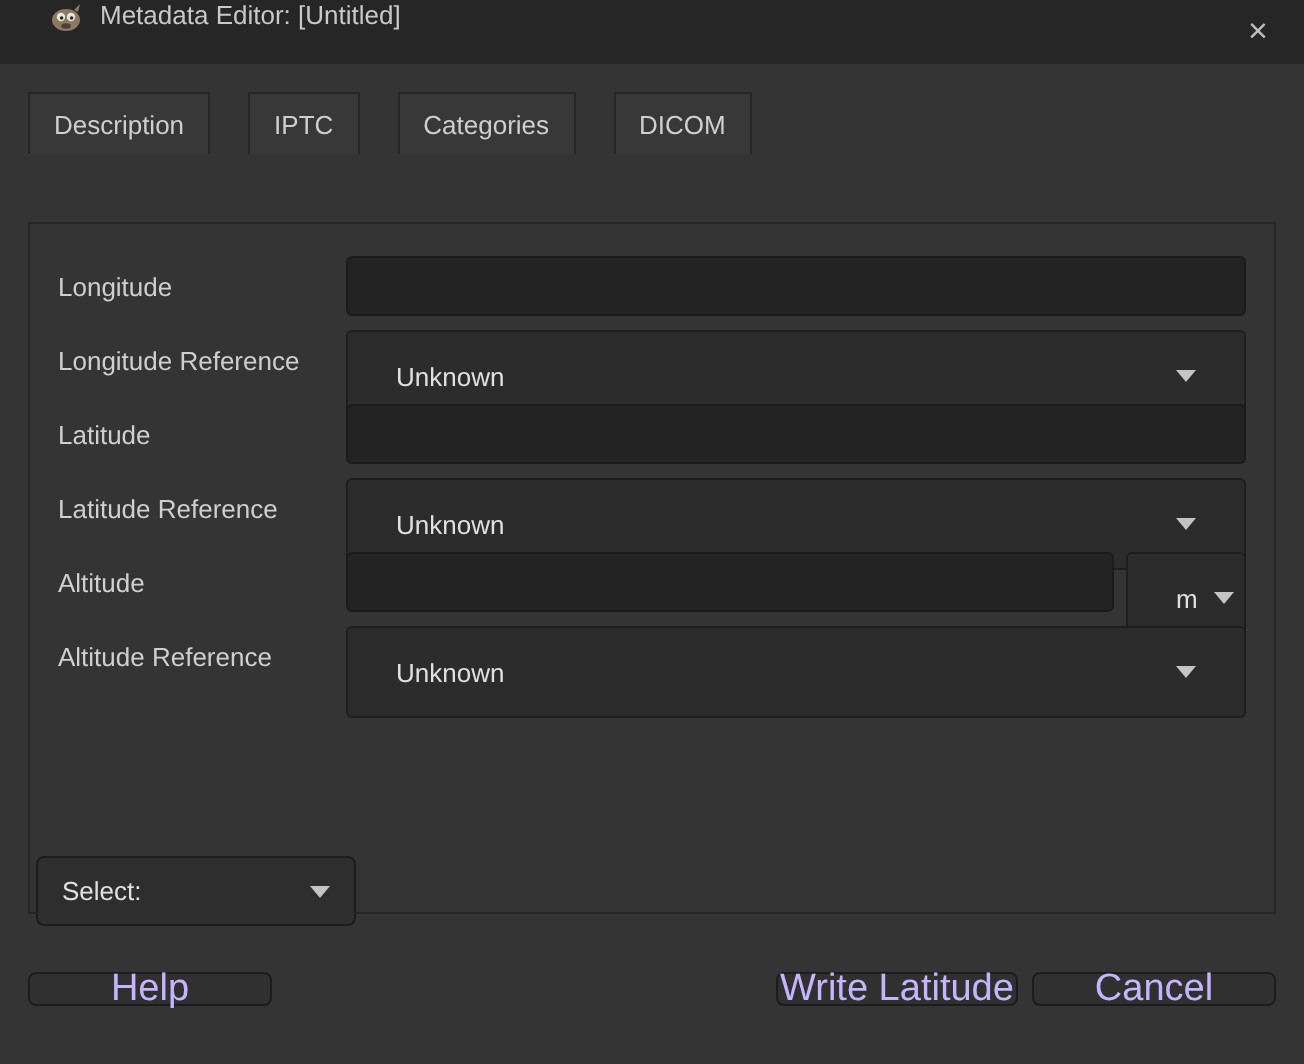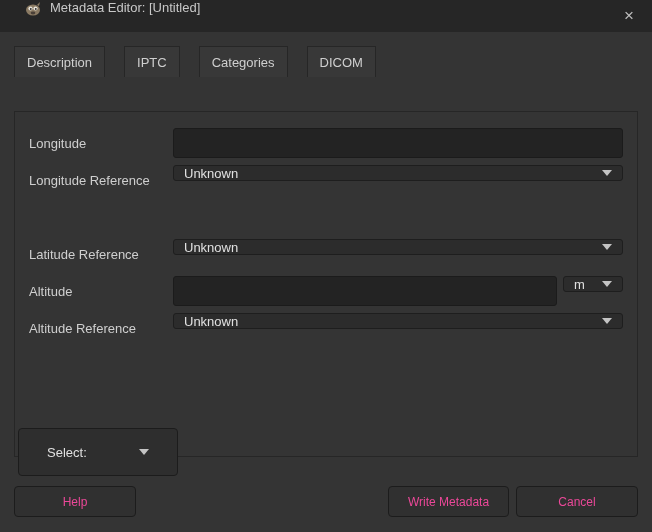--- a/index.html
+++ b/index.html
@@ -68,64 +68,64 @@
     border: 1px solid #1b1b1b;
     border-radius: 3px;
     color: #e0e0e0;
     font-family: "Liberation Sans", sans-serif;
     font-size: 13px;
     padding: 0 8px;
     outline: none;
   }
   .text-input.short { width: 384px; }
   .dropdown {
-    position: absolute; left: 158px; top: 0; height: 16px; width: 450px;
+    position: absolute; left: 158px; top: 0; height: 46px; width: 450px;
     background: #2c2c2c;
     border: 1px solid #1e1e1e;
     border-radius: 3px;
     display: flex; align-items: center;
     font-size: 13px; color: #e0e0e0;
-    padding: 0 10px;
+    padding: 0 24px;
     cursor: default;
   }
   .dropdown .dd-value { flex: 1 1 auto; }
   .chevron {
     width: 0; height: 0; flex: 0 0 auto;
     border-left: 5px solid transparent;
     border-right: 5px solid transparent;
     border-top: 6px solid #c4c4c4;
     margin-left: 8px;
   }
   .unit-dropdown {
     left: 548px; width: 60px;
     justify-content: space-between;
   }
 
   
   .select-combo {
-    position: absolute; left: 18px; top: 428px; width: 160px; height: 48px;
+    position: absolute; left: 18px; top: 428px; width: 160px; height: 35px;
     background: #2e2e2e;
     border: 1px solid #1c1c1c;
     border-radius: 4px;
     display: flex; align-items: center;
-    padding: 0 28px;
+    padding: 0 12px;
     font-size: 13px; color: #e0e0e0;
     cursor: default;
   }
   .select-combo .dd-value { flex: 1 1 auto; }
 
   
   .btn {
-    position: absolute; height: 31px;
+    position: absolute; height: 17px;
     background: #303030;
     border: 1px solid #1c1c1c;
     border-radius: 4px;
-    color: #ec4899;
+    color: #c4b5fd;
     font-family: "Liberation Sans", sans-serif;
-    font-size: 12px;
+    font-size: 19px;
     display: flex; align-items: center; justify-content: center;
     cursor: default;
   }
   .btn-help   { left: 14px;  top: 486px; width: 122px; }
   .btn-write  { left: 388px; top: 486px; width: 121px; }
   .btn-cancel { left: 516px; top: 486px; width: 122px; }
 </style>
 </head>
 <body>
 
@@ -160,20 +160,24 @@
     </div>
 
     <div class="form-row" style="top:53px;">
       <span class="form-label">Longitude Reference</span>
       <div class="dropdown">
         <span class="dd-value">Unknown</span>
         <span class="chevron"></span>
       </div>
     </div>
 
+    <div class="form-row" style="top:90px;">
+      <span class="form-label">Latitude</span>
+      <input class="text-input" type="text" value="" style="">
+    </div>
 
     <div class="form-row" style="top:127px;">
       <span class="form-label">Latitude Reference</span>
       <div class="dropdown">
         <span class="dd-value">Unknown</span>
         <span class="chevron"></span>
       </div>
     </div>
 
     <div class="form-row" style="top:164px;">
@@ -194,16 +198,16 @@
     </div>
 
   </div>
 
   <div class="select-combo">
     <span class="dd-value">Select:</span>
     <span class="chevron"></span>
   </div>
 
   <div class="btn btn-help">Help</div>
-  <div class="btn btn-write">Write Metadata</div>
+  <div class="btn btn-write">Write Latitude</div>
   <div class="btn btn-cancel">Cancel</div>
 
 </div>
 
 </body></html>

